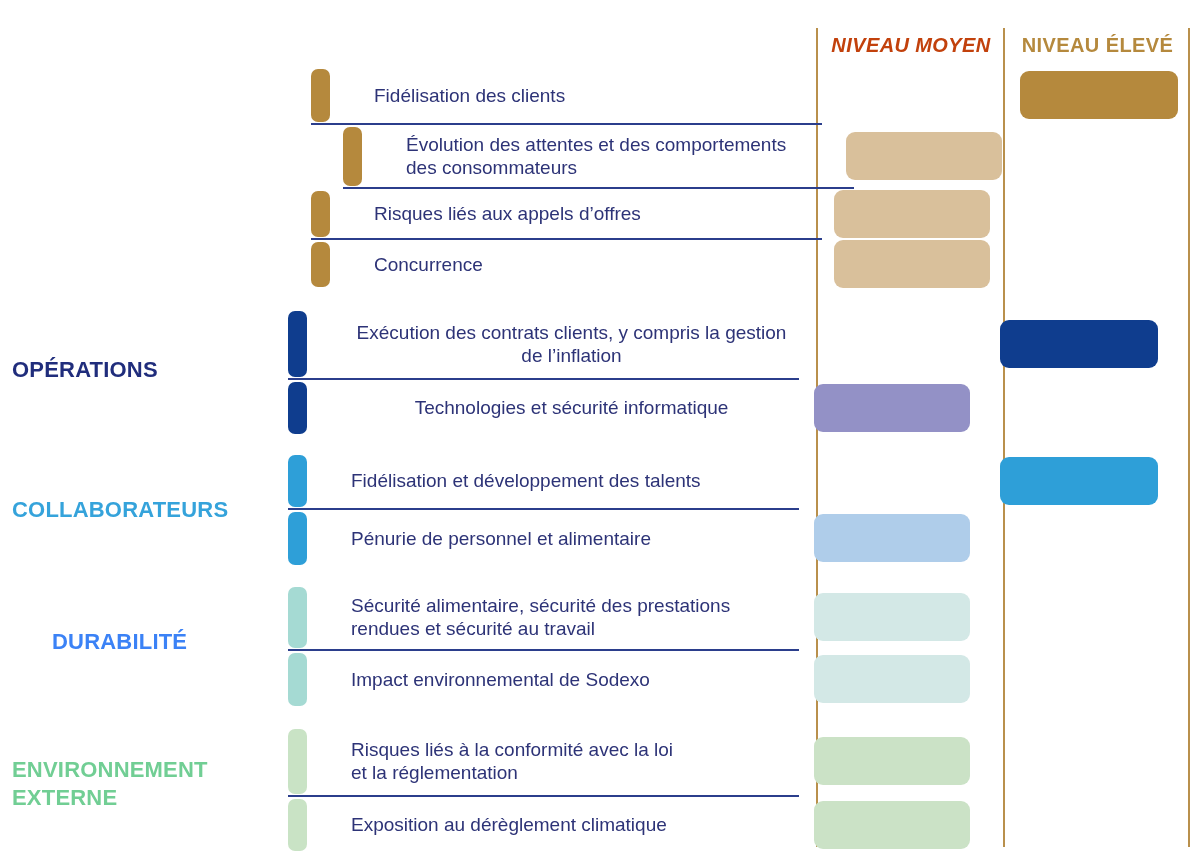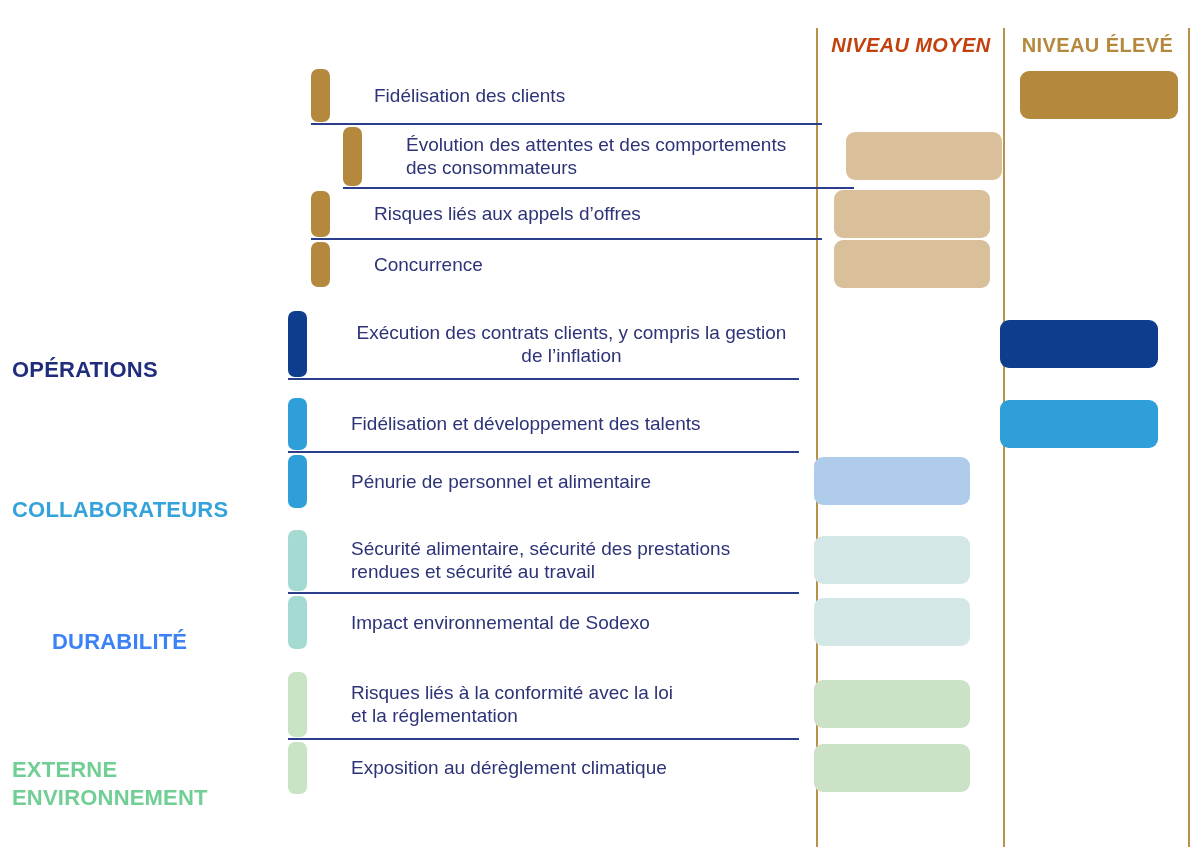--- a/index.html
+++ b/index.html
@@ -92,22 +92,22 @@
   <div class="cat-label cat-operations" style="color: rgb(32, 45, 124);">
     <span>OPÉRATIONS</span>
   </div>
   <div class="cat-label cat-collaborateurs" style="color: rgb(53, 163, 219);">
     <span>COLLABORATEURS</span>
   </div>
   <div class="cat-label cat-durabilite" style="color: #3b82f6; margin-left: 40px;">
     <span>DURABILITÉ</span>
   </div>
   <div class="cat-label cat-environnement" style="color: rgb(113, 206, 148);">
+    <span>ENVIRONNEMENT</span>
     <span>EXTERNE</span>
-    <span>ENVIRONNEMENT</span>
   </div>
 
   <div class="groups">
 
     <div class="group g1">
       <div class="row r58 sep">
         <div class="bar-slot">
           <span class="bar" style="background: rgb(181, 137, 61);"></span>
         </div>
         <div class="risk-text">
@@ -164,20 +164,32 @@
         </div>
         <div class="risk-text">
           <span>Exécution des contrats clients, y compris la gestion</span>
           <span>de l’inflation</span>
         </div>
         <div class="slot moyen"></div>
         <div class="slot eleve">
           <span class="box" style="background: rgb(15, 61, 142);"></span>
         </div>
       </div>
+      <div class="row r57">
+        <div class="bar-slot">
+          <span class="bar" style="background: rgb(15, 61, 142);"></span>
+        </div>
+        <div class="risk-text">
+          <span>Technologies et sécurité informatique</span>
+        </div>
+        <div class="slot moyen">
+          <span class="box" style="background: rgb(147, 145, 198);"></span>
+        </div>
+        <div class="slot eleve"></div>
+      </div>
     </div>
 
     <div class="group g3">
       <div class="row r57 sep">
         <div class="bar-slot">
           <span class="bar" style="background: rgb(46, 159, 216);"></span>
         </div>
         <div class="risk-text">
           <span>Fidélisation et développement des talents</span>
         </div>

